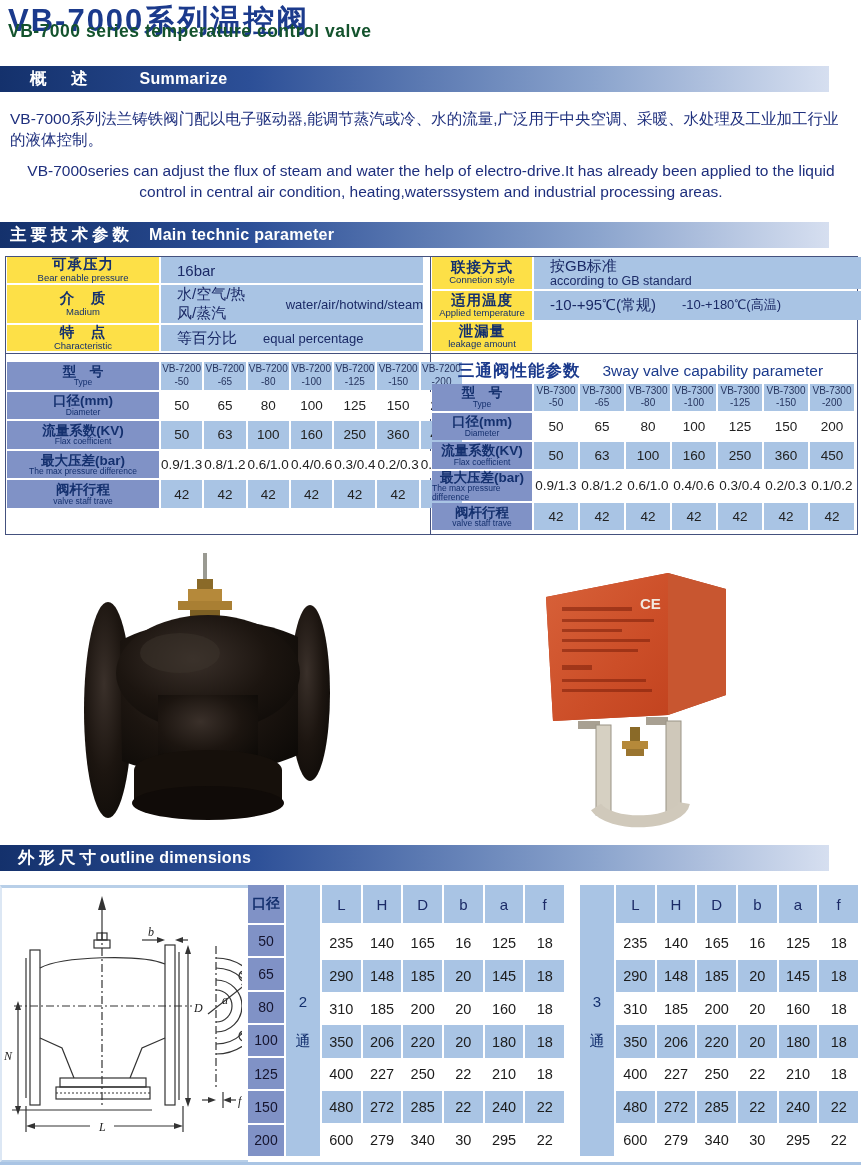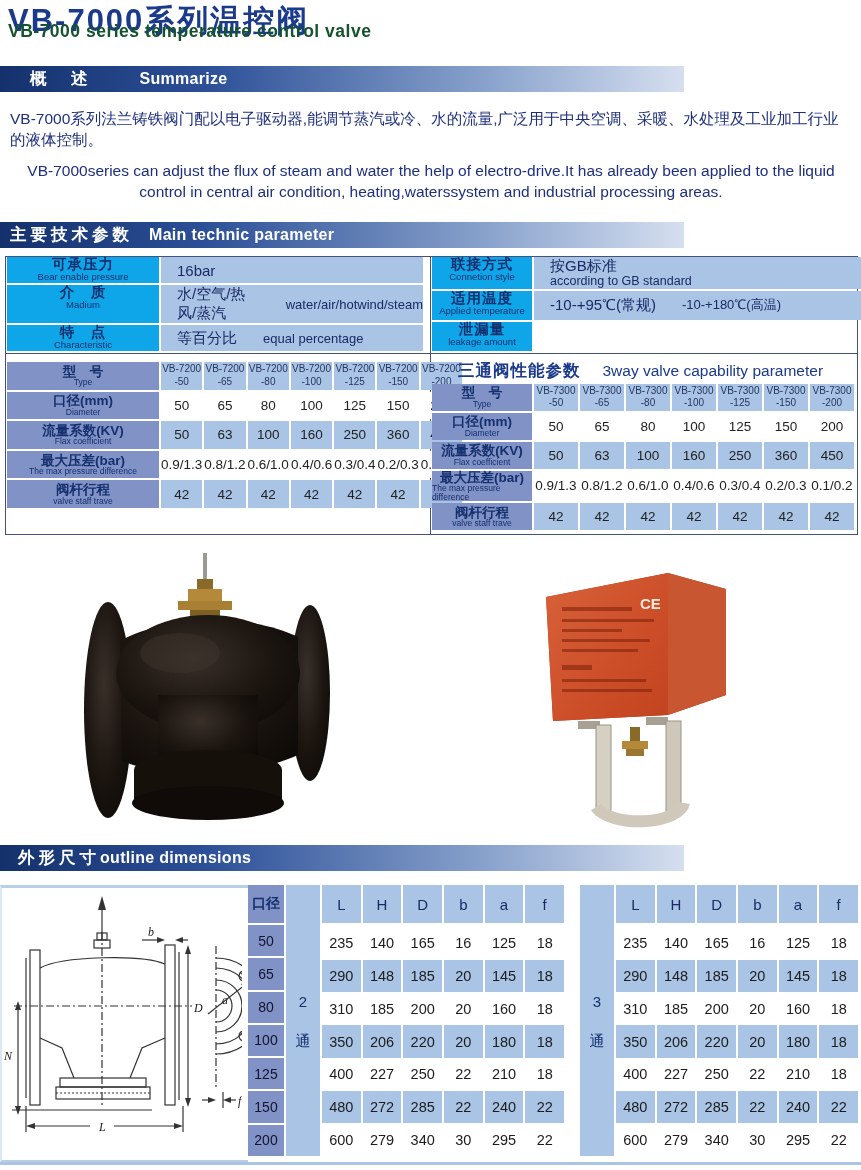--- a/index.html
+++ b/index.html
@@ -7,21 +7,21 @@
     width:861px;height:1170px;position:relative;overflow:hidden;
     background:#ffffff;font-family:"Liberation Sans", sans-serif;
     -webkit-font-smoothing:antialiased;
   }
   .abs{position:absolute;}
   
   .title-cn{top:0px;left:8px;font-size:31px;font-weight:bold;color:#1b3a8c;letter-spacing:2px;}
   .title-en{top:21px;left:8px;font-size:17.5px;font-weight:bold;color:#14532d;letter-spacing:.5px;}
   
   .section-bar{
-    left:0;width:684px;height:26px;
+    left:0;width:829px;height:26px;
     background:linear-gradient(90deg,#14316c 0%,#2c4f97 30%,#8ba4cd 72%,#d6dff0 100%);
     color:#ffffff;display:flex;align-items:center;
   }
   .section-bar .cn{font-size:16.5px;font-weight:bold;letter-spacing:4px;}
   .section-bar .en{font-size:16px;font-weight:bold;letter-spacing:.3px;}
   #bar-summarize{top:66px;}
   #bar-summarize .cn{margin-left:30px;}
   #bar-summarize .en{margin-left:48px;}
   #bar-mainparam{top:222px;}
   #bar-mainparam .cn{margin-left:10px;}
@@ -35,21 +35,21 @@
   #para-en{top:160px;text-align:center;}
   
   #tables-frame{top:256px;left:5px;width:851px;height:277px;border:1px solid #44517e;}
   #tables-frame .vdiv{position:absolute;left:424px;top:0;width:1px;height:100%;background:#44517e;}
   #tables-frame .hdiv{position:absolute;left:0;top:96px;width:100%;height:1px;background:#44517e;}
   
   .mp-table{position:absolute;top:257px;height:94px;display:grid;grid-template-rows:repeat(3,1fr);row-gap:2px;}
   #mp-left{left:7px;width:416px;}
   #mp-right{left:432px;width:462px;}
   .mp-row{display:flex;}
-  .mp-label{background:#0ea5e9;display:flex;flex-direction:column;align-items:center;color:#14306e;line-height:1.05;}
+  .mp-label{background:#fde047;display:flex;flex-direction:column;align-items:center;justify-content:center;color:#14306e;line-height:1.05;}
   #mp-left .mp-label{width:152px;}
   #mp-right .mp-label{width:100px;}
   .mp-label .cn{font-size:14.5px;font-weight:bold;letter-spacing:1px;}
   .mp-label .en{font-size:9.5px;}
   .mp-val{flex:1;background:#a9c4e4;margin-left:2px;display:flex;align-items:center;color:#1b2a66;padding-left:16px;gap:26px;}
   .mp-val .v0{font-size:15px;}
   .mp-val .v1{font-size:13px;}
   .mp-val.stacked{flex-direction:column;align-items:flex-start;justify-content:center;gap:0;line-height:1.15;}
   .mp-val.stacked .v1{font-size:12.5px;}
   

